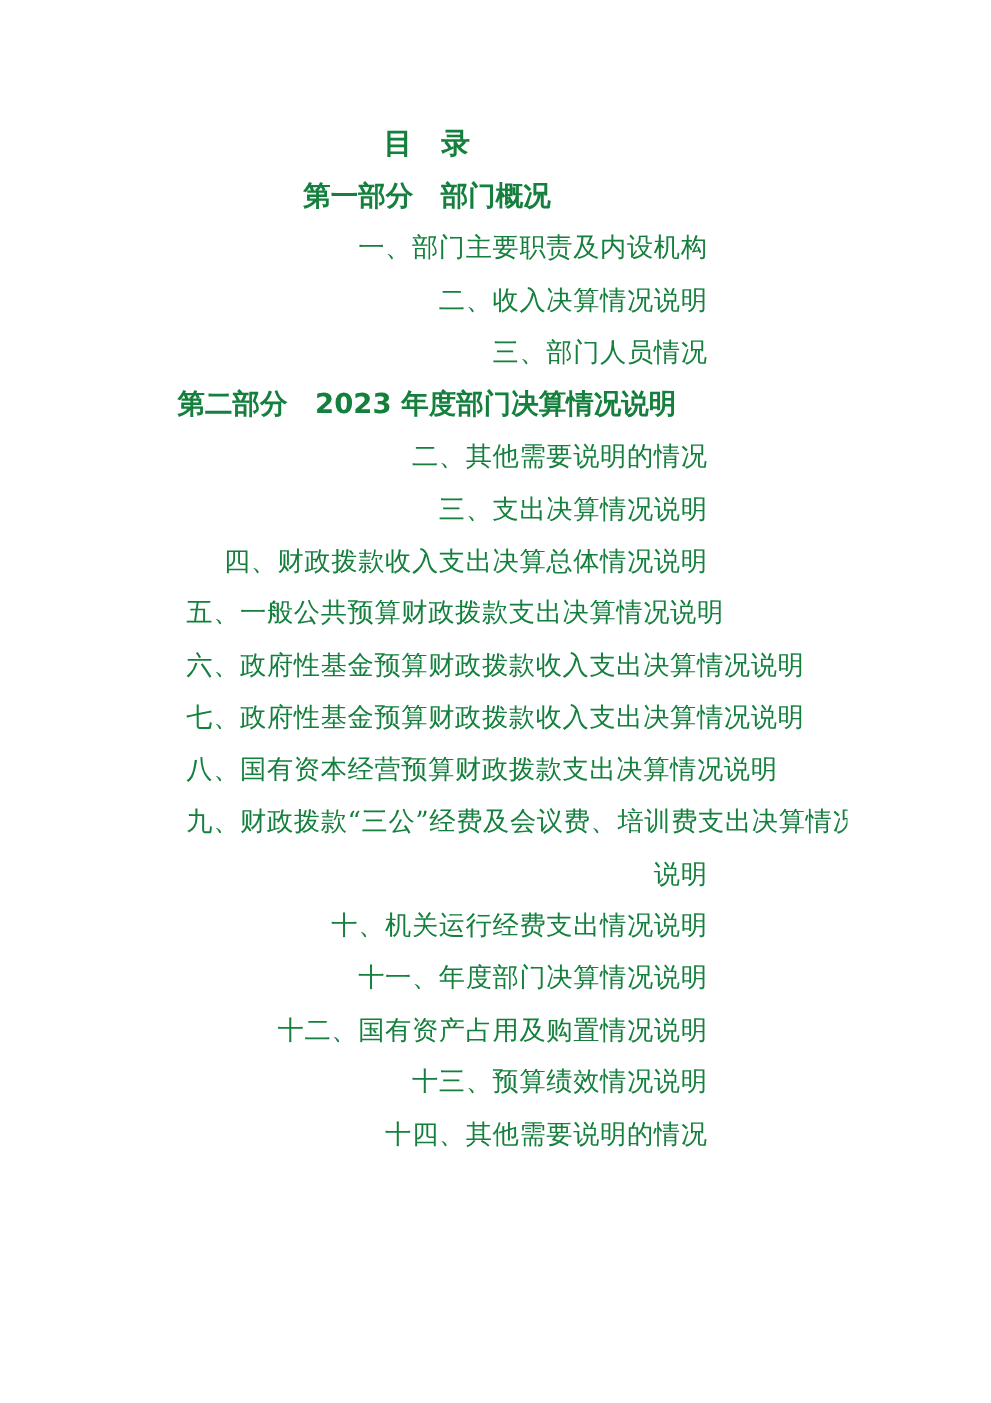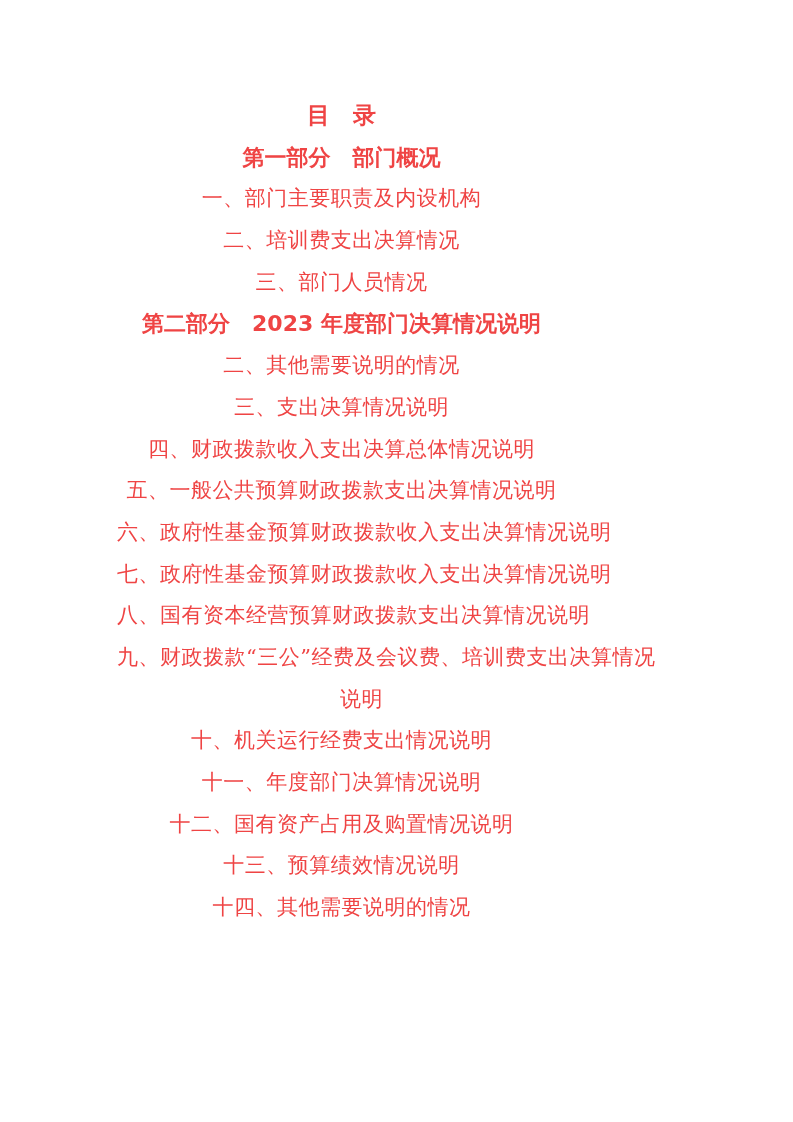--- a/index.html
+++ b/index.html
@@ -6,21 +6,21 @@
     margin: 0;
     padding: 0;
     background: #ffffff;
   }
   .page {
     position: relative;
     width: 678px;
     height: 1122px;
     background: #ffffff;
     overflow: hidden;
-    color: #ef4444;
+    color: #15803d;
   }
   .content {
     position: absolute;
     top: 0; left: 0; right: 0; bottom: 0;
     padding: 95px 112px 0 117px;
   }
   .line {
     height: 41.7px;
     line-height: 41.7px;
     white-space: nowrap;
@@ -35,38 +35,39 @@
     font-family: "DejaVu Sans", "Liberation Sans", sans-serif;
     font-weight: bold;
     font-size: 22px;
     text-align: center;
   }
   .t-item {
     font-family: "DejaVu Serif", "Liberation Serif", serif;
     font-weight: normal;
     font-size: 21px;
     letter-spacing: 0.5px;
-    text-align: center;
+    text-align: right;
+    margin-left: 32px;
   }
   .t-item.cont {
     padding-left: 40px;
   }
 </style>
 </head>
 <body>
 
 <div class="page">
   <div class="content">
 
     <div class="line t-main">目　录</div>
 
     <div class="line t-part">第一部分　部门概况</div>
 
     <div class="line t-item">一、部门主要职责及内设机构</div>
-    <div class="line t-item">二、培训费支出决算情况</div>
+    <div class="line t-item">二、收入决算情况说明</div>
     <div class="line t-item">三、部门人员情况</div>
 
     <div class="line t-part">第二部分　2023 年度部门决算情况说明</div>
 
     <div class="line t-item">二、其他需要说明的情况</div>
     <div class="line t-item">三、支出决算情况说明</div>
     <div class="line t-item">四、财政拨款收入支出决算总体情况说明</div>
     <div class="line t-item">五、一般公共预算财政拨款支出决算情况说明</div>
     <div class="line t-item">六、政府性基金预算财政拨款收入支出决算情况说明</div>
     <div class="line t-item">七、政府性基金预算财政拨款收入支出决算情况说明</div>

